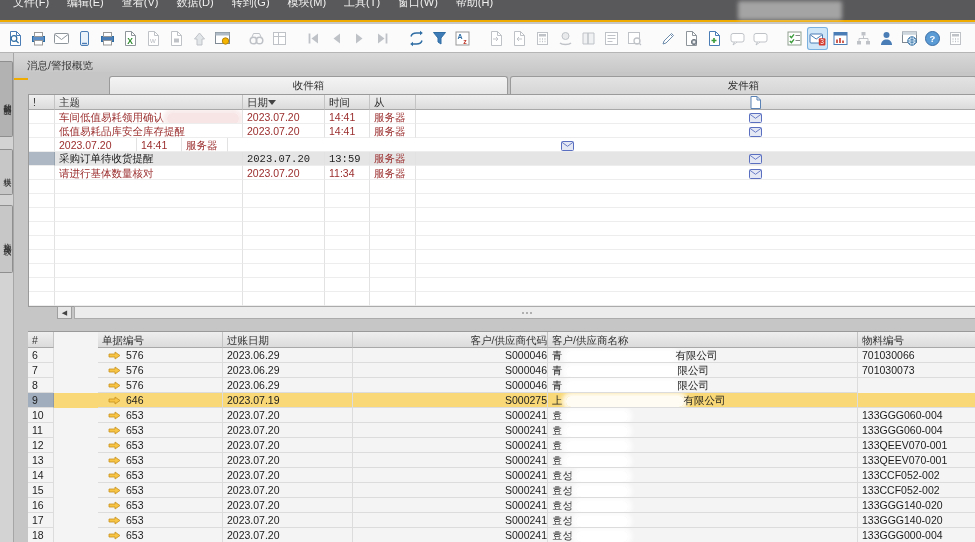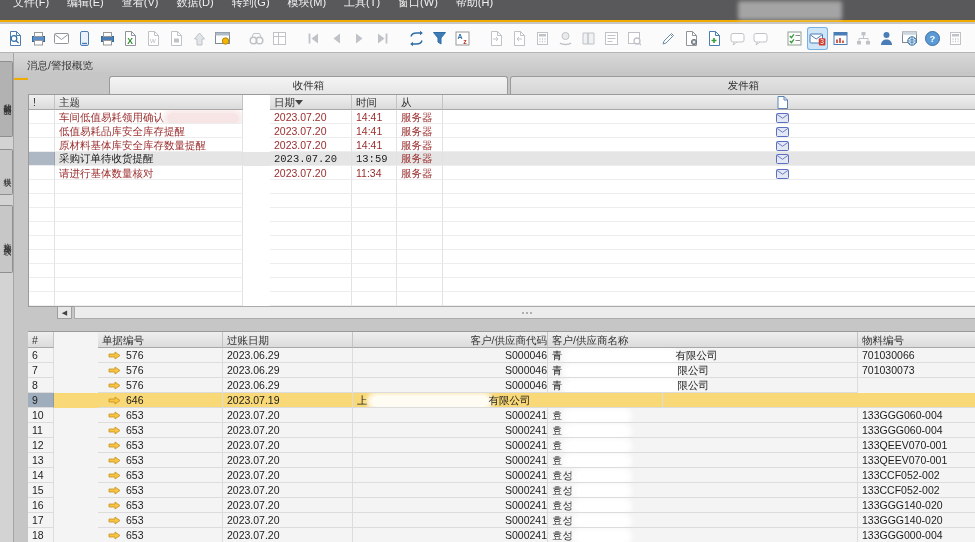--- a/index.html
+++ b/index.html
@@ -54,21 +54,21 @@
                border:1px solid #9a9a9a;box-sizing:border-box;}
   .irow,.ihead{display:flex;width:100%;}
   .ihead .c{height:15px;line-height:15px;background:linear-gradient(#efefef,#dbdbdb);
             border-bottom:1px solid #a8a8a8;color:#333;}
   .irow .c{height:14px;line-height:14px;border-bottom:1px solid #ededed;}
   .c{box-sizing:border-box;font-size:10.5px;padding:0 0 0 4px;overflow:hidden;white-space:nowrap;
      border-right:1px solid #e2e2e2;}
   .ihead .c{border-right:1px solid #c4c4c4;}
   .c-excl{width:26px;flex:0 0 auto;}
   .c-subj{width:188px;flex:0 0 auto;}
-  .c-date{width:82px;flex:0 0 auto;display:flex;align-items:center;padding-right:13px;margin-left:27px;}
+  .c-date{width:82px;flex:0 0 auto;display:flex;align-items:center;padding-right:13px;}
   .c-time{width:45px;flex:0 0 auto;}
   .c-from{width:46px;flex:0 0 auto;}
   .c-env{flex:1 1 auto;border-right:none;position:relative;padding:0;}
   .irow .txt{color:#9B2D2D;}
   .irow.sel{background:#e5e5e5;font-family:Liberation Mono, monospace;}
   .irow.sel .txt{color:#1d1d1d;}
   .irow.sel .txt.keepred{color:#9B2D2D;}
   .irow.sel .c-excl{background:#aeb8c4;border-right-color:#98a3b0;}
   .sortarrow{width:0;height:0;border-left:4px solid transparent;border-right:4px solid transparent;
              border-top:5px solid #444;display:inline-block;}
@@ -438,21 +438,20 @@
     <div class="c c-from txt keepred">服务器</div>
     <div class="c c-env">
               <span class="envico"><svg width="13" height="10" viewBox="0 0 13 10">
                   <rect x="0.5" y="0.5" width="12" height="9" rx="1" fill="#e4e8f5" stroke="#5B6FC0"></rect>
                   <path d="M1 1.3l5.5 4 5.5-4" fill="none" stroke="#5B6FC0" stroke-width="0.9"></path>
                 </svg></span>
             </div>
   </div>
           <div class="irow">
     <div class="c c-excl"></div>
-    <div class="c c-subj txt">原材料基体库安全库存数量提醒</div>
     <div class="c c-date txt">2023.07.20</div>
     <div class="c c-time txt">14:41</div>
     <div class="c c-from txt keepred">服务器</div>
     <div class="c c-env">
               <span class="envico"><svg width="13" height="10" viewBox="0 0 13 10">
                   <rect x="0.5" y="0.5" width="12" height="9" rx="1" fill="#e4e8f5" stroke="#5B6FC0"></rect>
                   <path d="M1 1.3l5.5 4 5.5-4" fill="none" stroke="#5B6FC0" stroke-width="0.9"></path>
                 </svg></span>
             </div>
   </div>
@@ -604,20 +603,21 @@
     <div class="c d-date">2023.06.29</div>
     <div class="c d-code">S000046</div>
     <div class="c d-name">青<span class="smudge" style="width:112px"></span>限公司</div>
   </div>
           <div class="drow sel">
     <div class="c d-num">9</div>
     <div class="c d-doc"><span><svg class="linkarrow" width="13" height="9" viewBox="0 0 13 9">
                   <path d="M1 3h6V1l5 3.5L7 8V6H1z" fill="#F7C443" stroke="#C8921E" stroke-width="0.8"></path>
                 </svg></span>646</div>
     <div class="c d-date">2023.07.19</div>
+    <div class="c d-code">S000275</div>
     <div class="c d-name">上<span class="smudge" style="width:118px"></span>有限公司</div>
     <div class="c d-mat"></div>
   </div>
           <div class="drow">
     <div class="c d-num">10</div>
     <div class="c d-doc"><span><svg class="linkarrow" width="13" height="9" viewBox="0 0 13 9">
                   <path d="M1 3h6V1l5 3.5L7 8V6H1z" fill="#F7C443" stroke="#C8921E" stroke-width="0.8"></path>
                 </svg></span>653</div>
     <div class="c d-date">2023.07.20</div>
     <div class="c d-code">S000241</div>

